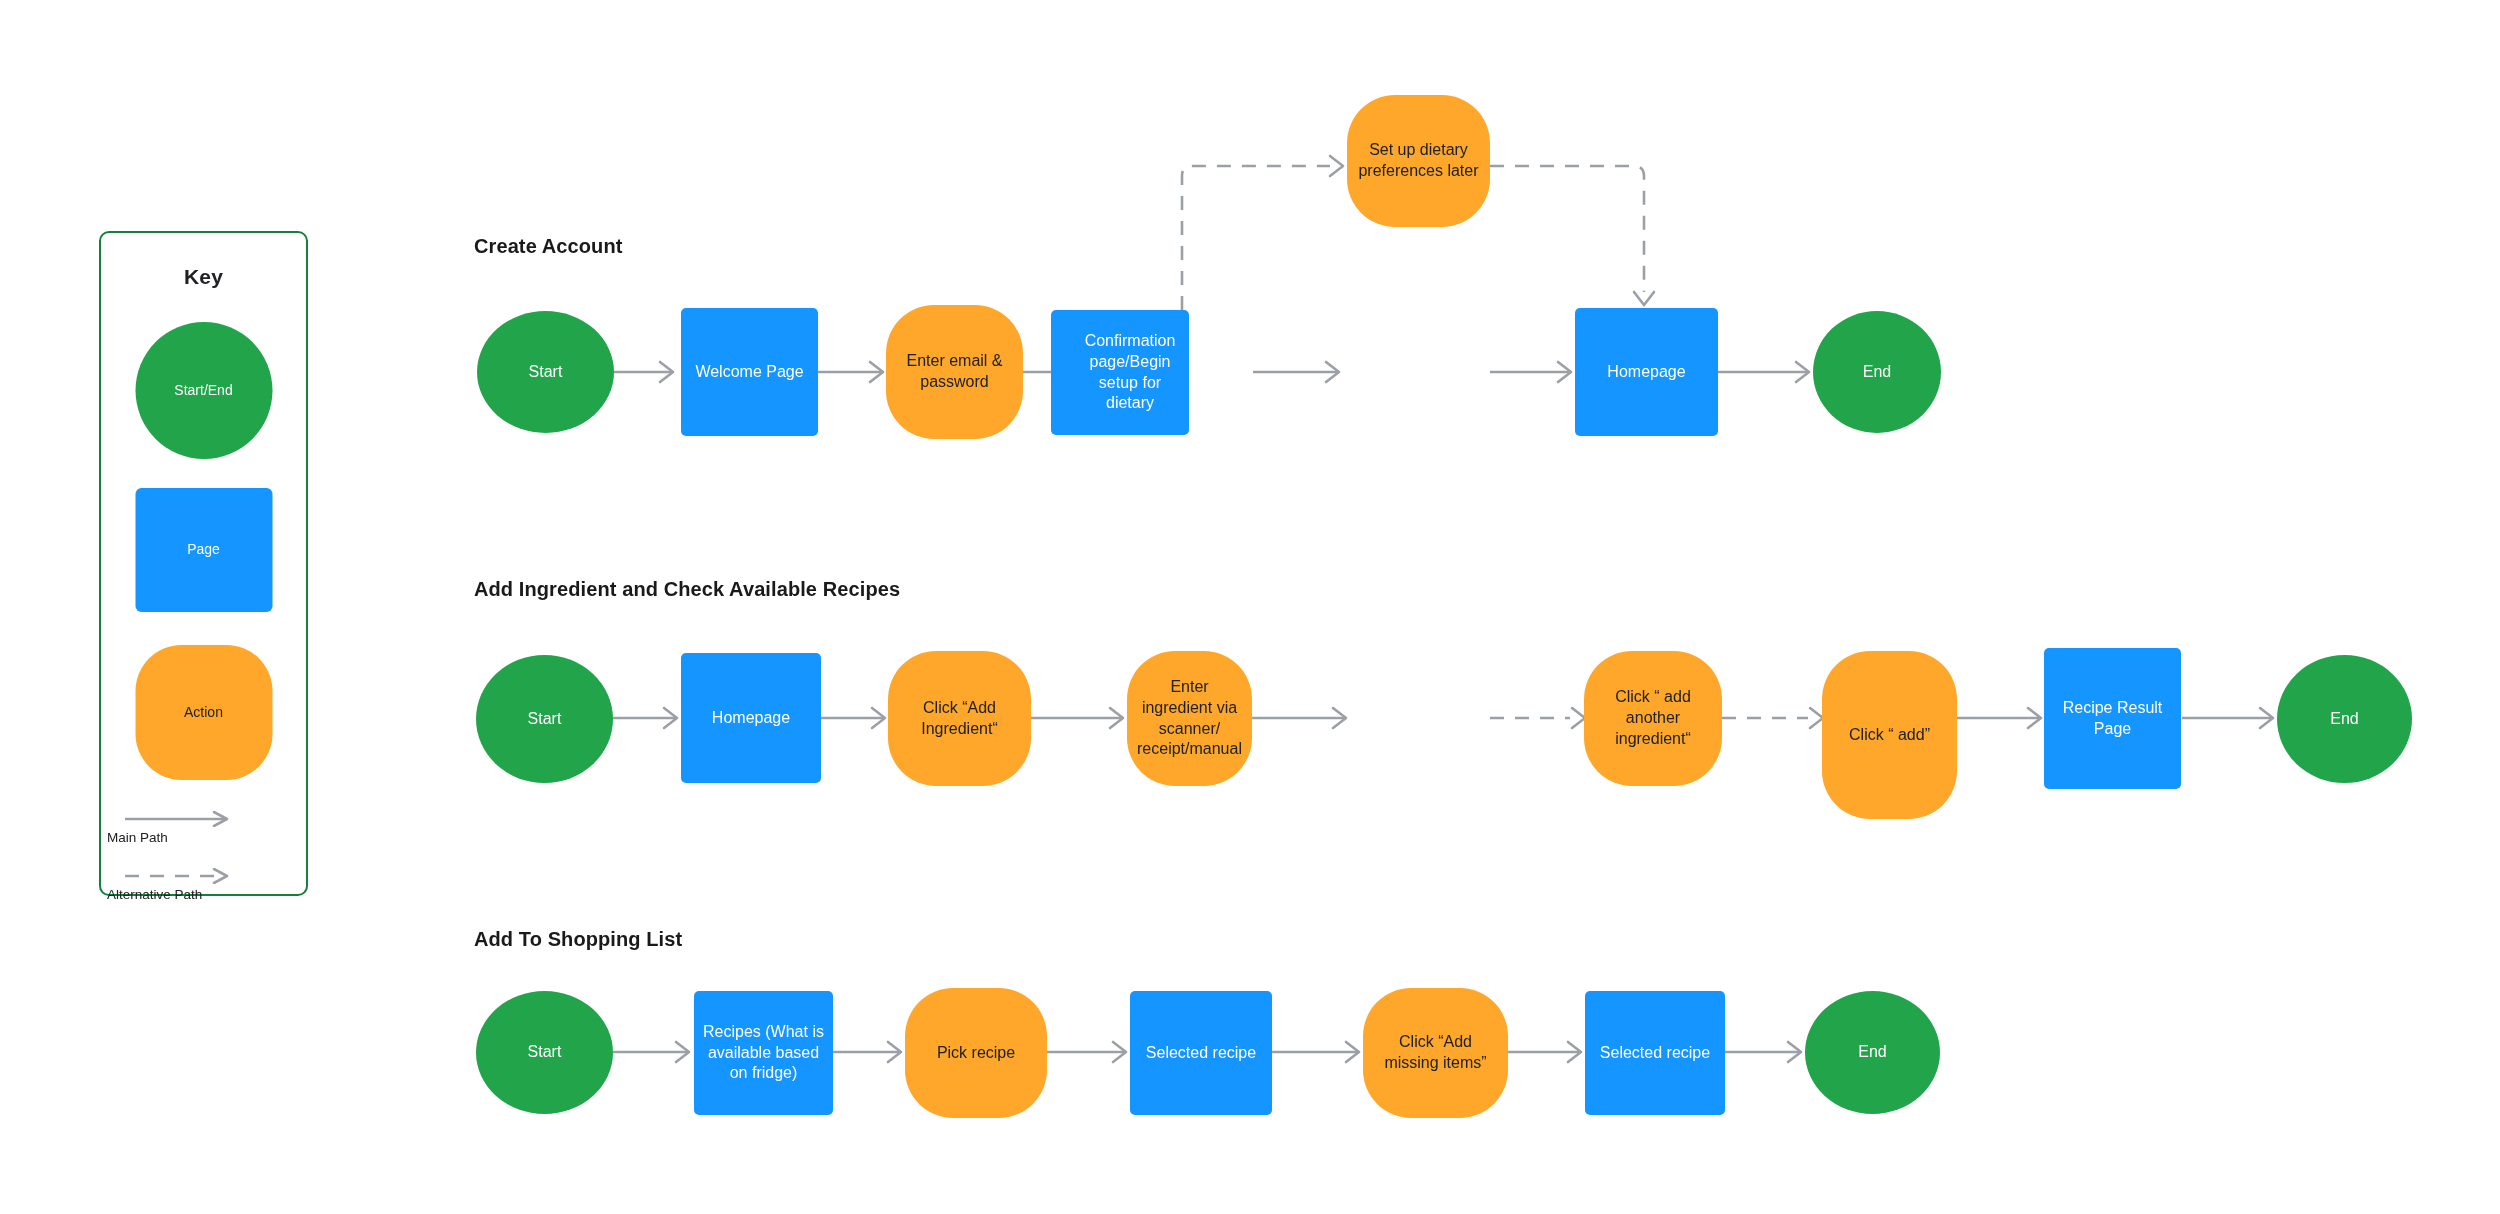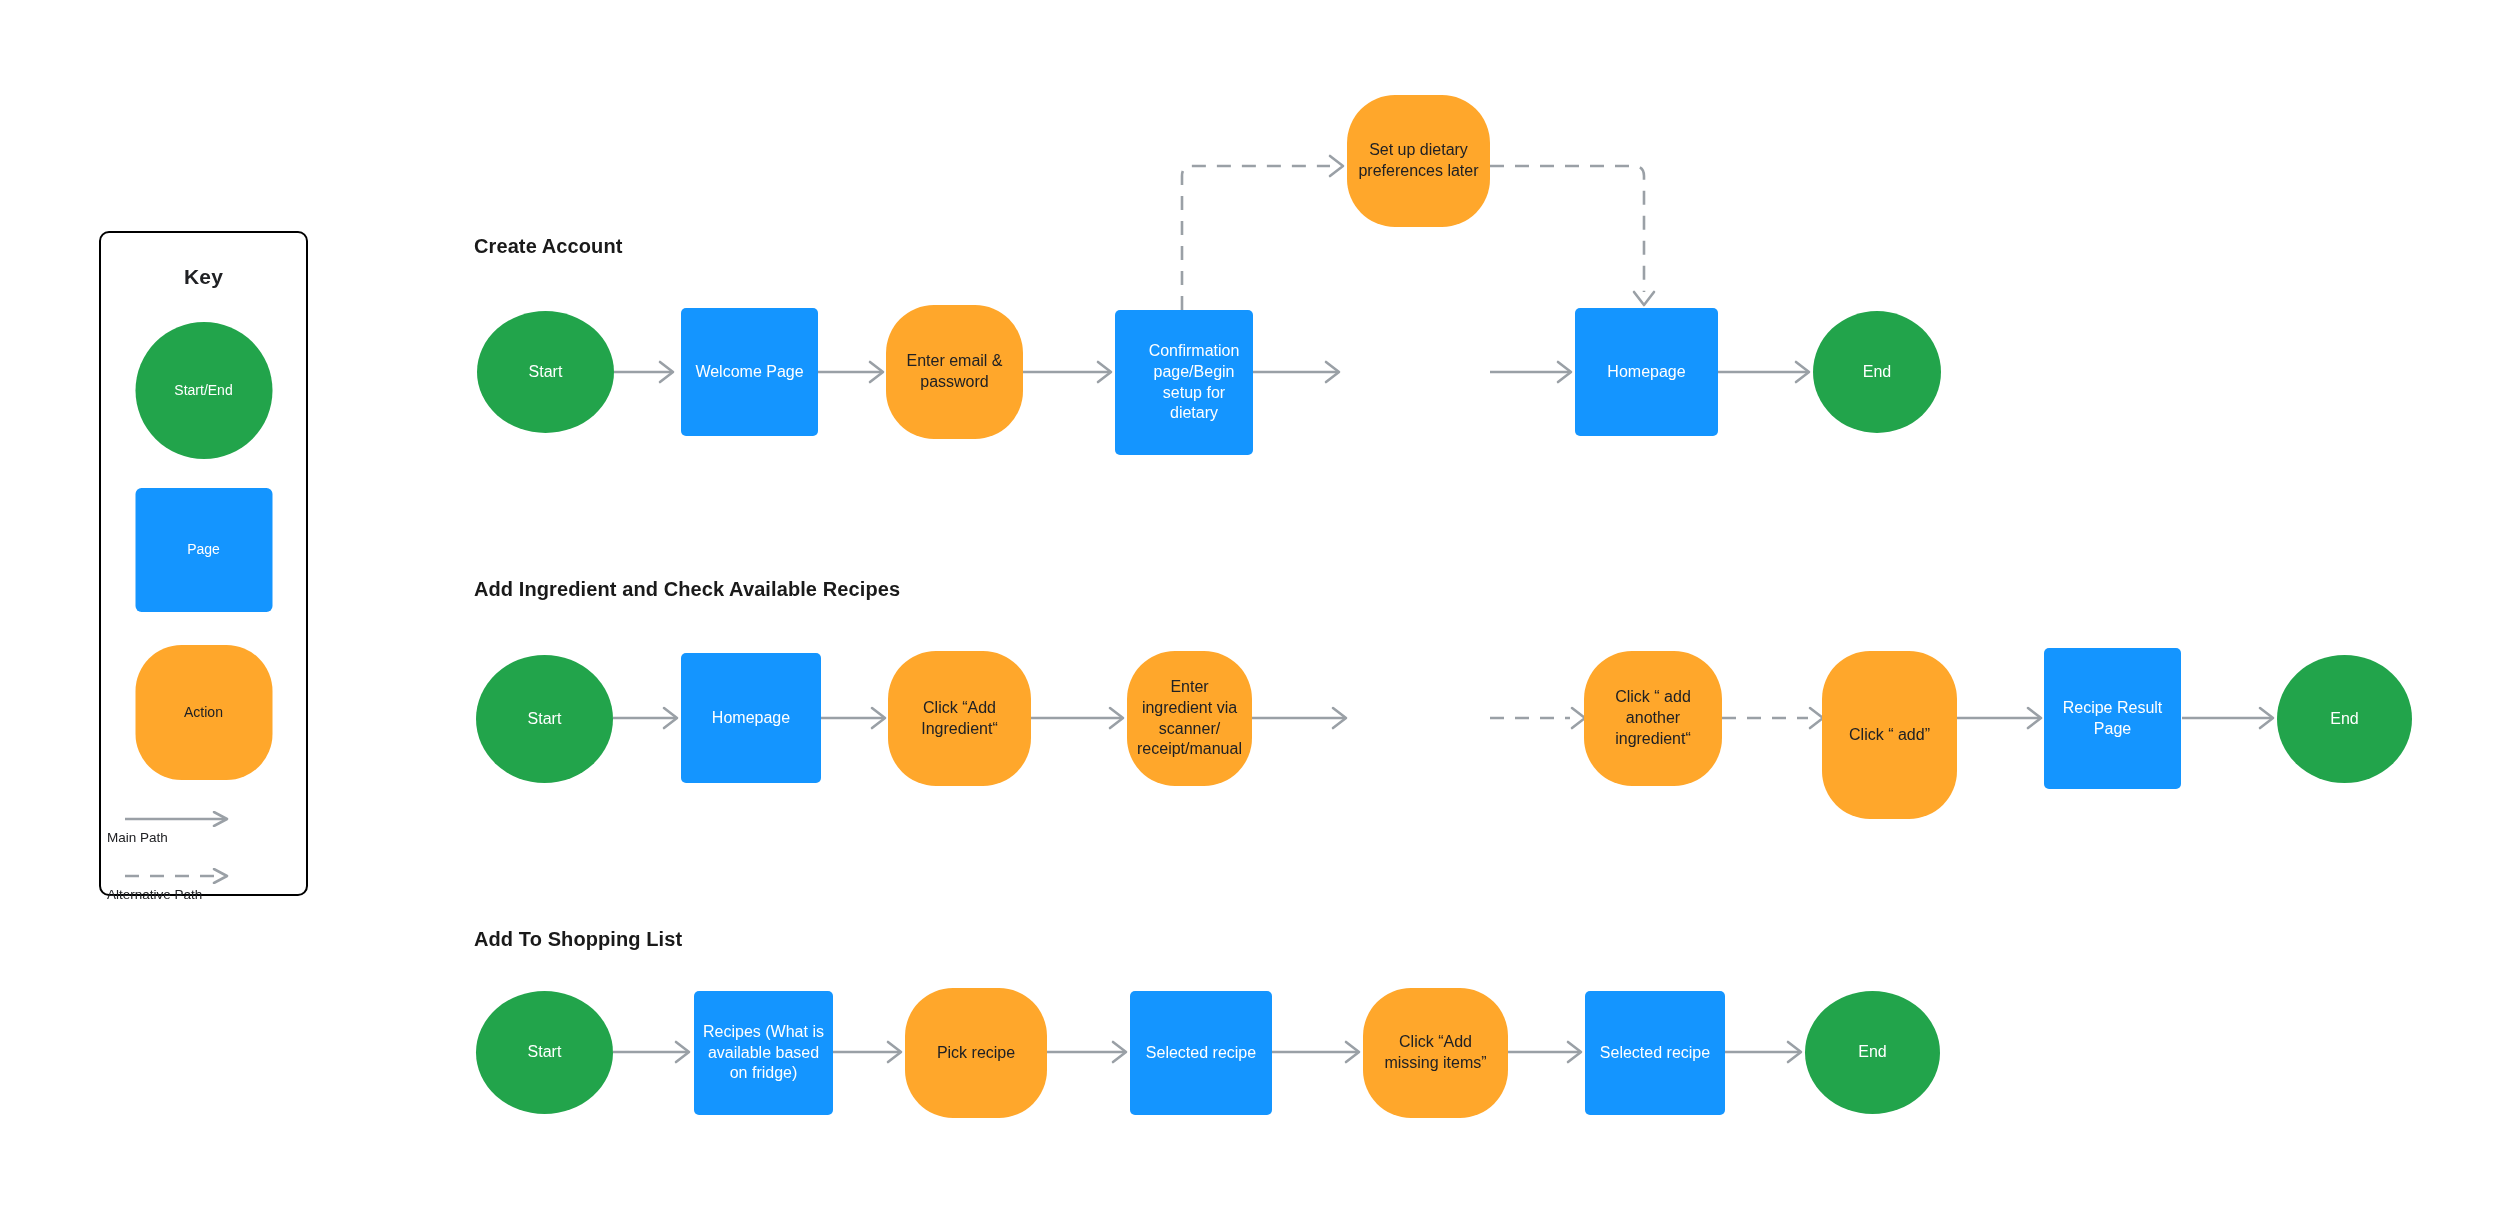--- a/index.html
+++ b/index.html
@@ -19,21 +19,21 @@
     background: #ffffff;
   }
 
   
   .key-panel {
     position: absolute;
     left: 99px;
     top: 231px;
     width: 209px;
     height: 665px;
-    border: 2px solid #000000;
+    border: 2px solid #15803d;
     border-radius: 10px;
     background: #ffffff;
   }
   .key-title {
     position: absolute;
     top: 32px;
     left: 0;
     width: 100%;
     text-align: center;
     font-size: 21px;
@@ -278,21 +278,21 @@
   </div>
 
   <div class="section-title" style="left:474px; top:235px;">Create Account</div>
 
   <div class="node terminal" style="left:477px; top:311px; width:137px; height:122px;">Start</div>
 
   <div class="node page" style="left:681px; top:308px; width:137px; height:128px;">Welcome Page</div>
 
   <div class="node action" style="left:886px; top:305px; width:137px; height:134px;">Enter email &amp; password</div>
 
-  <div class="node page" style="left:1115px; top:310px; width:138px; height:145px;padding-left:28px;">Confirmation page/Begin setup for dietary</div>
+  <div class="node page" style="left:1051px; top:310px; width:138px; height:125px;padding-left:28px;">Confirmation page/Begin setup for dietary</div>
 
 
   <div class="node page" style="left:1575px; top:308px; width:143px; height:128px;">Homepage</div>
 
   <div class="node terminal" style="left:1813px; top:311px; width:128px; height:122px;">End</div>
 
   <div class="node action" style="left:1347px; top:95px; width:143px; height:132px;">Set up dietary preferences later</div>
 
   <div class="section-title" style="left:474px; top:578px;">Add Ingredient and Check Available Recipes</div>
 

